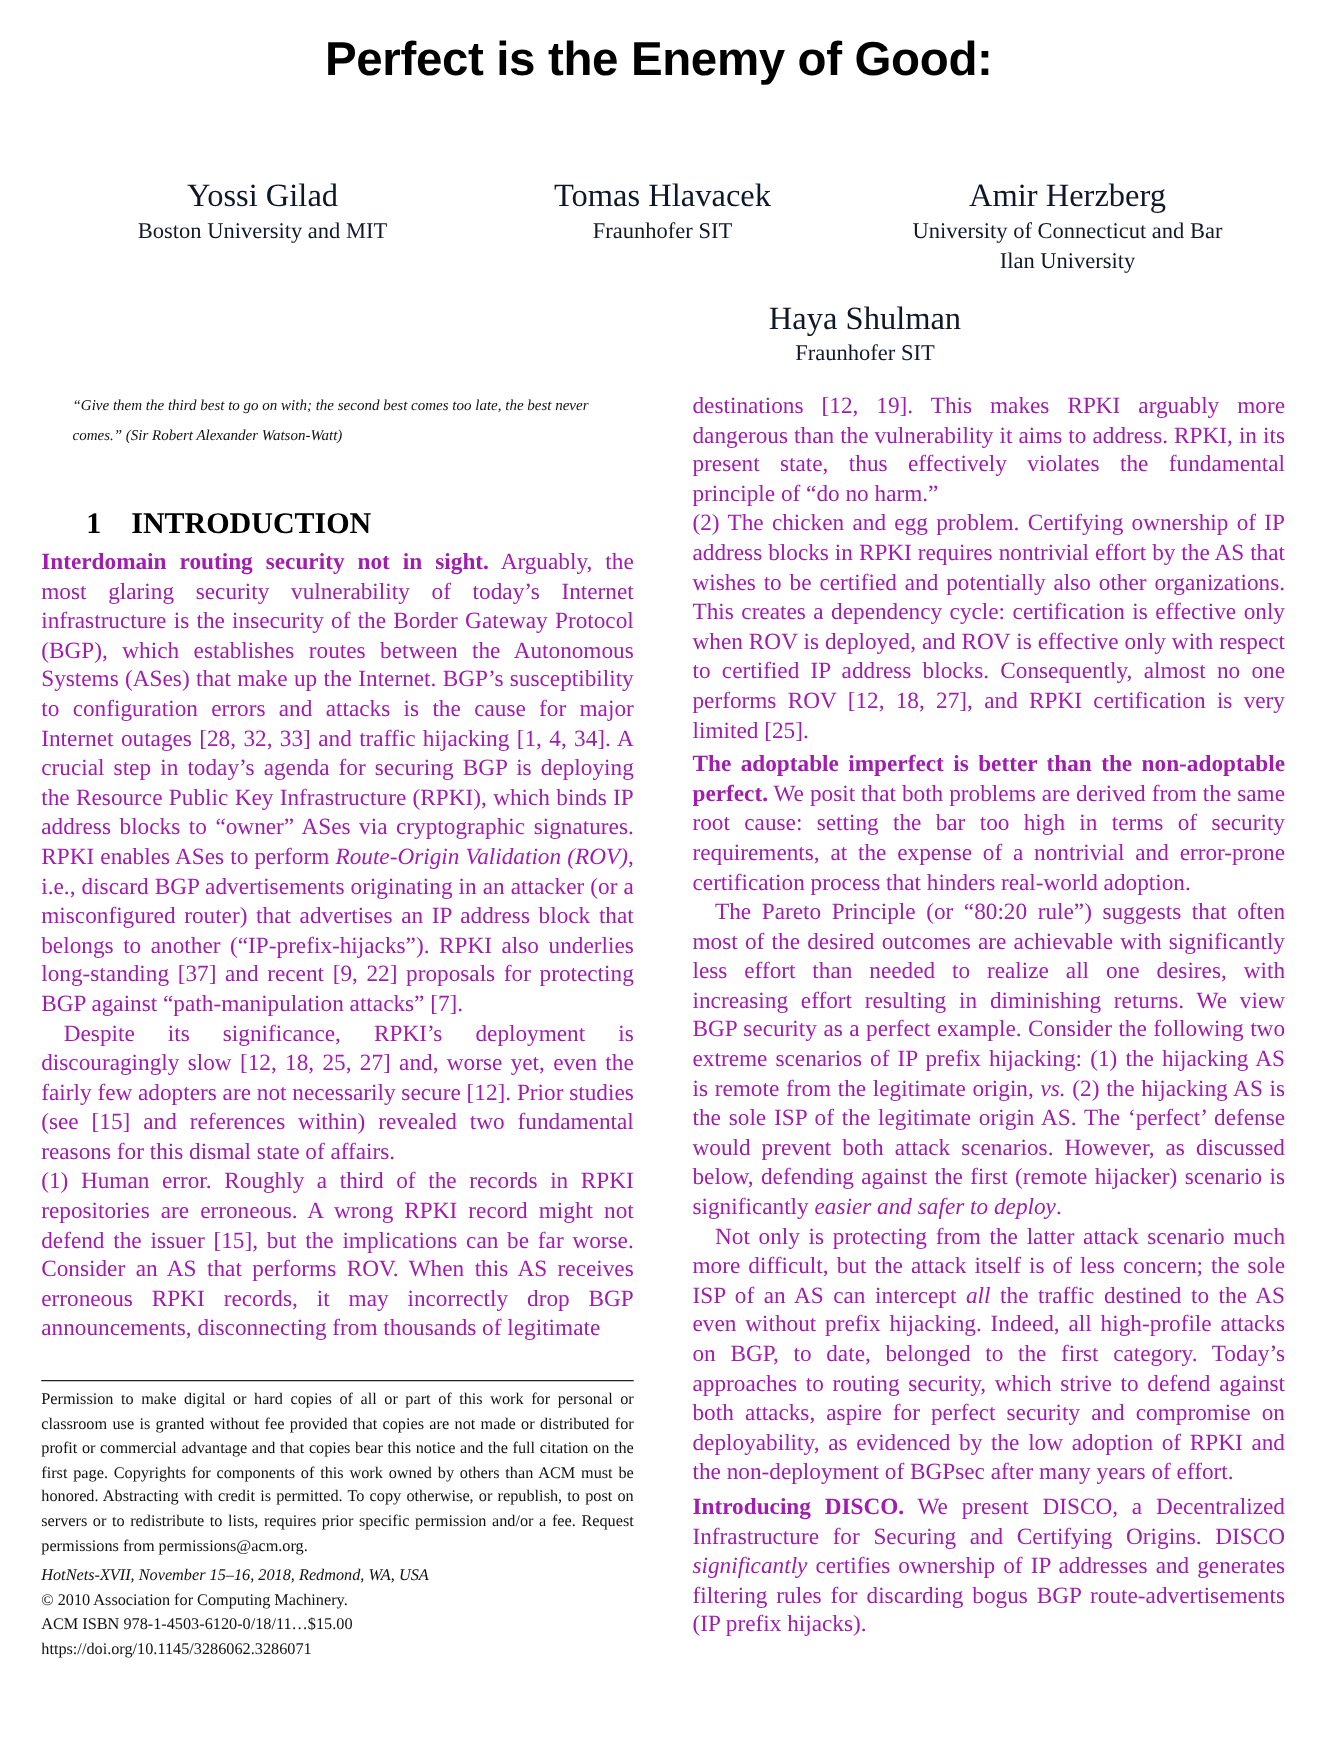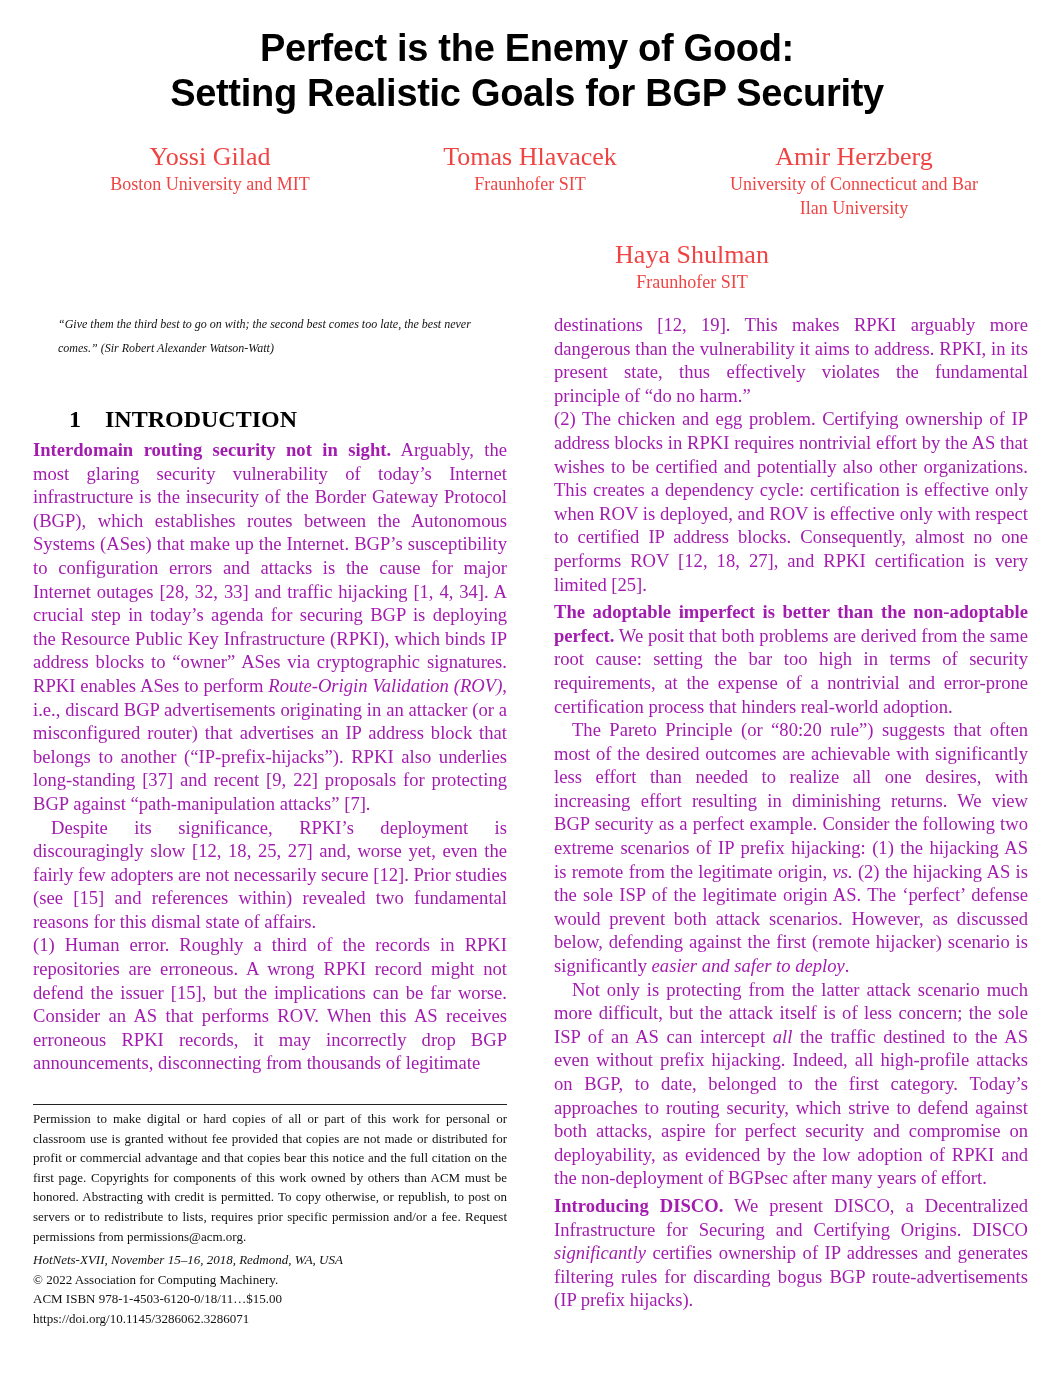--- a/index.html
+++ b/index.html
@@ -9,21 +9,21 @@
   .title {
     position: absolute; left: 0; width: 1054px; top: 26px;
     text-align: center;
     font-family: "Liberation Sans", sans-serif; font-weight: bold;
     font-size: 38px; line-height: 45px; letter-spacing: -0.3px; color: #000;
   }
   .title div { margin: 0; }
 
   .author {
     position: absolute; text-align: center;
-    font-family: "Liberation Serif", serif; color: #ef4444;
+    font-family: "Liberation Serif", serif; color: #0f172a;
   }
   .author .name { font-size: 26px; line-height: 30px; }
   .author .aff { font-size: 18px; line-height: 24px; }
 
   .col {
     position: absolute; width: 474px;
     font-family: "Liberation Serif", serif; font-size: 18.6px; line-height: 23.6px;
     text-align: justify; color: #a21caf;
   }
   .col p { margin: 0; }
@@ -56,21 +56,20 @@
   .footnote p { margin: 0; }
   .footnote .venue { font-style: italic; margin-top: 4px; }
 </style>
 </head>
 <body>
 
 <div class="page">
 
   <div class="title">
     <div>Perfect is the Enemy of Good:</div>
-    <div>Setting Realistic Goals for BGP Security</div>
   </div>
 
   <div class="author" style="left:60px; top:142px; width:300px;">
     <div class="name">Yossi Gilad</div>
     <div class="aff">Boston University and MIT</div>
   </div>
   <div class="author" style="left:380px; top:142px; width:300px;">
     <div class="name">Tomas Hlavacek</div>
     <div class="aff">Fraunhofer SIT</div>
   </div>
@@ -102,18 +101,18 @@
     <p class="gap"><b>The adoptable imperfect is better than the non-adoptable perfect.</b><span> We posit that both problems are derived from the same root cause: setting the bar too high in terms of security requirements, at the expense of a nontrivial and error-prone certification process that hinders real-world adoption.</span></p>
     <p class="indent"><span>The Pareto Principle (or “80:20 rule”) suggests that often most of the desired outcomes are achievable with significantly less effort than needed to realize all one desires, with increasing effort resulting in diminishing returns. We view BGP security as a perfect example. Consider the following two extreme scenarios of IP prefix hijacking: (1) the hijacking AS is remote from the legitimate origin, </span><i>vs.</i><span> (2) the hijacking AS is the sole ISP of the legitimate origin AS. The ‘perfect’ defense would prevent both attack scenarios. However, as discussed below, defending against the first (remote hijacker) scenario is significantly </span><i>easier and safer to deploy</i><span>.</span></p>
     <p class="indent"><span>Not only is protecting from the latter attack scenario much more difficult, but the attack itself is of less concern; the sole ISP of an AS can intercept </span><i>all</i><span> the traffic destined to the AS even without prefix hijacking. Indeed, all high-profile attacks on BGP, to date, belonged to the first category. Today’s approaches to routing security, which strive to defend against both attacks, aspire for perfect security and compromise on deployability, as evidenced by the low adoption of RPKI and the non-deployment of BGPsec after many years of effort.</span></p>
     <p class="gap"><b>Introducing DISCO.</b><span> We present DISCO, a Decentralized Infrastructure for Securing and Certifying Origins. DISCO </span><i>significantly</i><span> certifies ownership of IP addresses and generates filtering rules for discarding bogus BGP route-advertisements (IP prefix hijacks).</span></p>
   </div>
 
   <div class="footnote-rule"></div>
   <div class="footnote">
     <p>Permission to make digital or hard copies of all or part of this work for personal or classroom use is granted without fee provided that copies are not made or distributed for profit or commercial advantage and that copies bear this notice and the full citation on the first page. Copyrights for components of this work owned by others than ACM must be honored. Abstracting with credit is permitted. To copy otherwise, or republish, to post on servers or to redistribute to lists, requires prior specific permission and/or a fee. Request permissions from permissions@acm.org.</p>
     <p class="venue">HotNets-XVII, November 15–16, 2018, Redmond, WA, USA</p>
-    <p>© 2022 Association for Computing Machinery.</p>
+    <p>© 2010 Association for Computing Machinery.</p>
     <p>ACM ISBN 978-1-4503-6120-0/18/11…$15.00</p>
     <p>https://doi.org/10.1145/3286062.3286071</p>
   </div>
 
 </div>
 
 </body></html>

